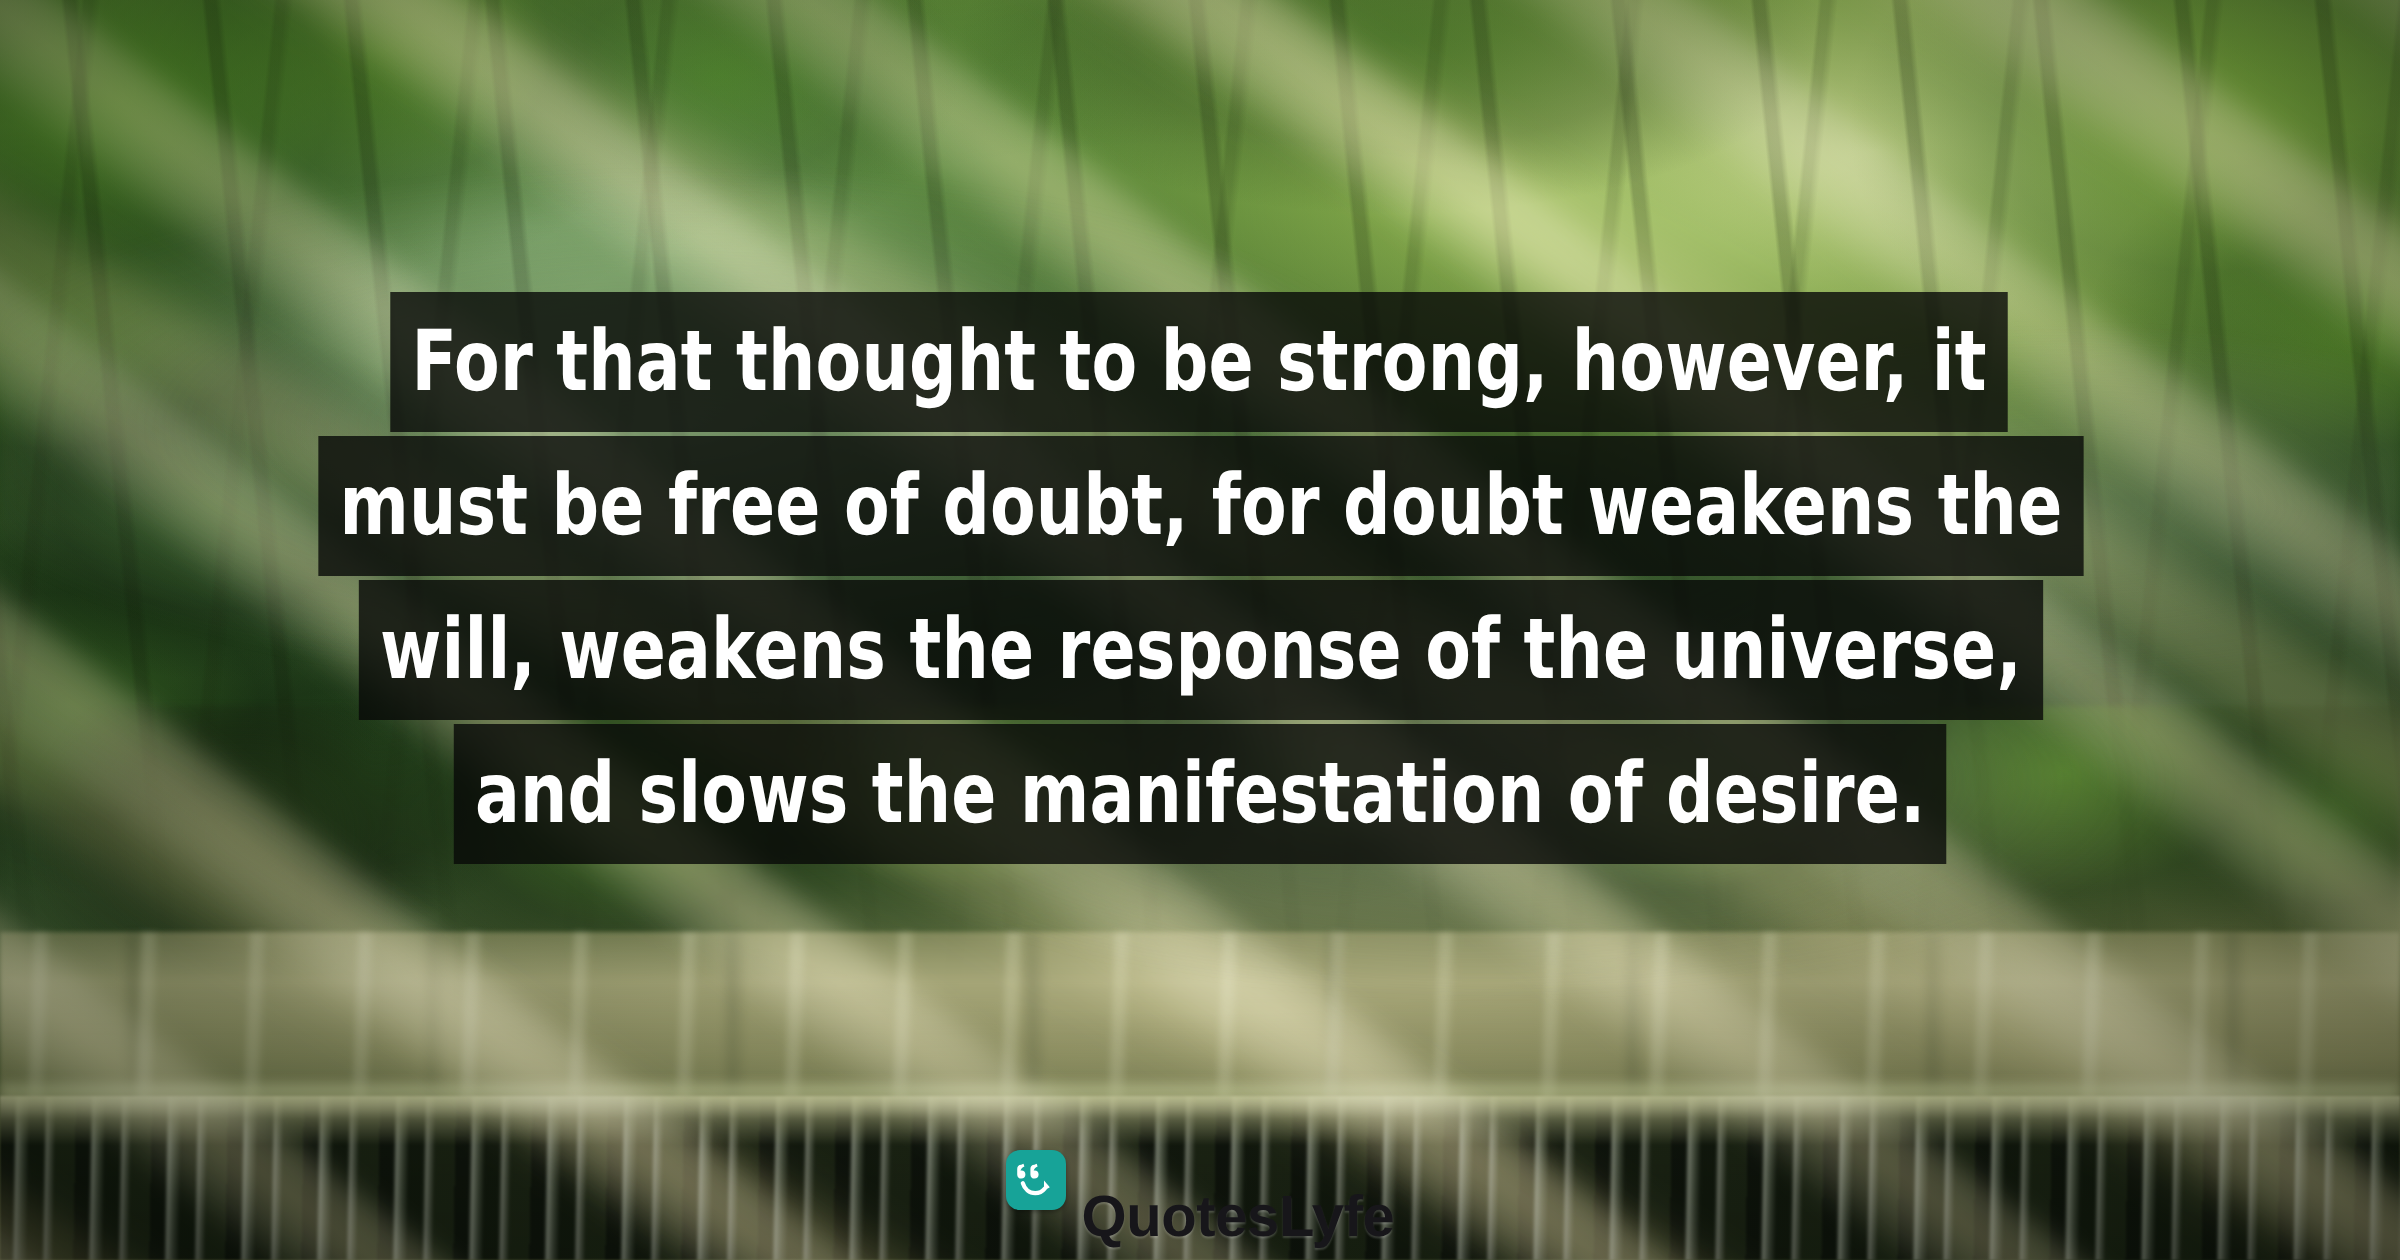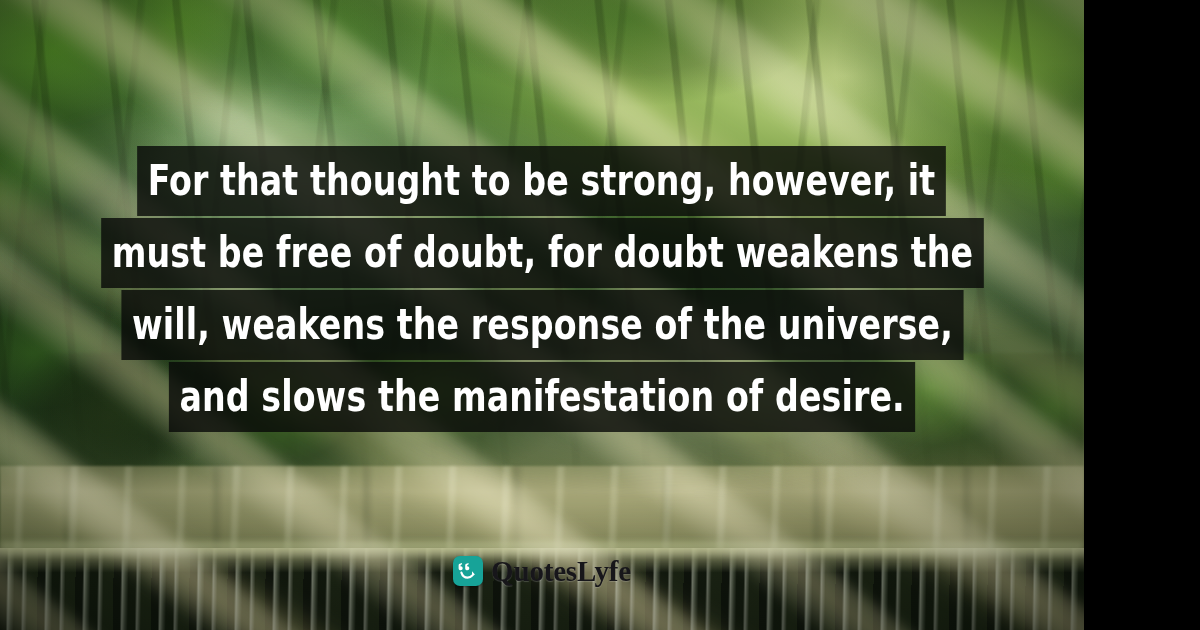--- a/index.html
+++ b/index.html
@@ -7,21 +7,21 @@
     margin: 0;
     padding: 0;
     background: #000;
   }
   body {
     font-family: "Liberation Sans", sans-serif;
   }
 
   .quote-card {
     position: relative;
-    width: 1084px;
+    width: 1200px;
     height: 630px;
     overflow: hidden;
     background: #2b4a21;
   }
 
   
   .bg-layer {
     position: absolute;
     inset: 0;
     overflow: hidden;
@@ -270,27 +270,28 @@
     border-radius: 7px;
     background: #17a398;
     display: flex;
     align-items: center;
     justify-content: center;
     flex: 0 0 auto;
     box-shadow: 0 1px 2px rgba(0,0,0,0.35);
   }
   .brand-mark svg { display: block; }
   .brand-name {
-    font-family: Liberation Serif, serif;
+    font-family: Liberation Sans, sans-serif;
     font-weight: 700;
     font-size: 29px;
     line-height: 30px;
     color: #17161a;
     letter-spacing: -0.2px;
     text-shadow: 0 1px 1px rgba(255,255,255,0.18);
+    margin-top: 38px;
   }
 </style>
 </head>
 <body>
 
 <div class="quote-card">
 
   <div class="bg-layer">
     <div class="bg-base"></div>
     <div class="foliage"></div>

